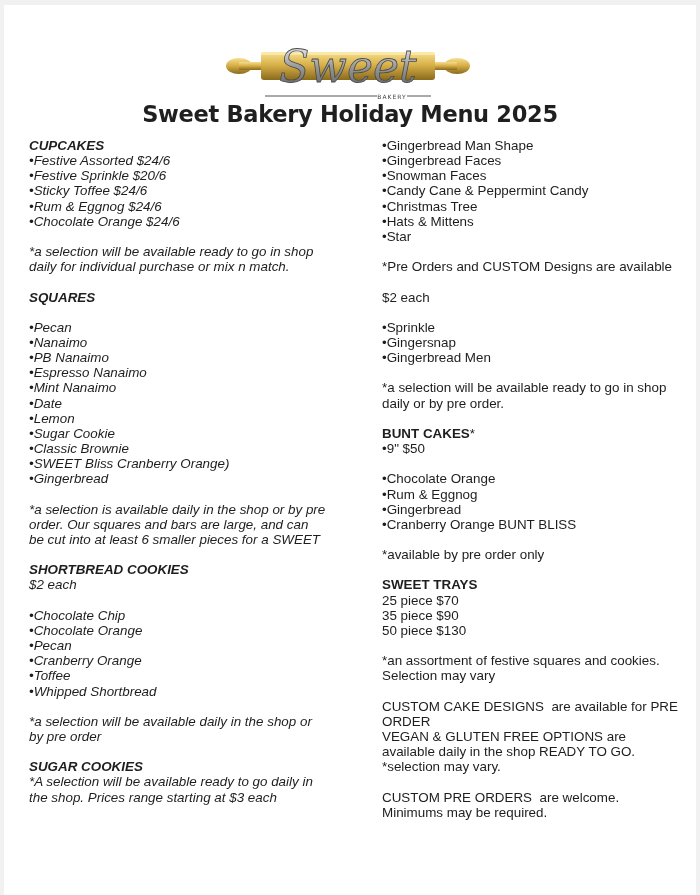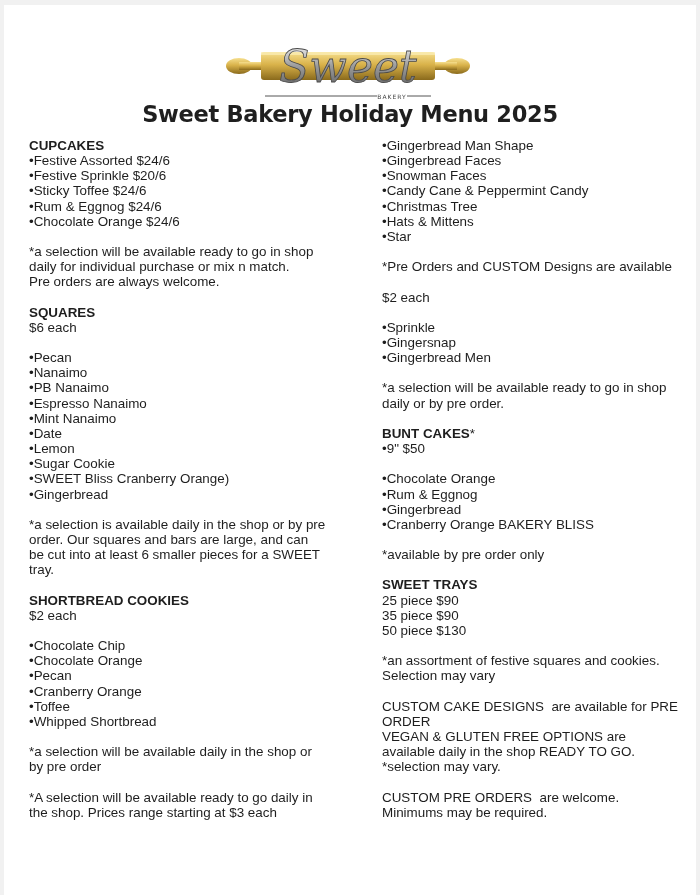--- a/index.html
+++ b/index.html
@@ -19,21 +19,21 @@
   }
   .title {
     position: absolute; left: 0; top: 101px; width: 700px; text-align: center;
     font-family: "DejaVu Sans", sans-serif; font-weight: bold;
     font-size: 22.5px; letter-spacing: -0.3px; color: #1f1f1f;
   }
   .col {
     position: absolute; top: 138px;
     font-size: 13.4px; line-height: 15.15px;
   }
-  .col.left { left: 29px; width: 320px; }
+  .col.left { left: 29px; width: 320px; font-style: italic; }
   .col.right { left: 382px; width: 320px; }
   .line { white-space: pre; min-height: 15.15px; }
   .h { font-weight: bold; }
   .gap { height: 15.15px; }
 </style>
 </head>
 <body>
 
 <div class="page"></div>
 
@@ -73,54 +73,53 @@
 <div class="col left" id="leftCol">
     <div class="line h"><span>CUPCAKES</span></div>
     <div class="line"><span>•Festive Assorted $24/6</span></div>
     <div class="line"><span>•Festive Sprinkle $20/6</span></div>
     <div class="line"><span>•Sticky Toffee $24/6</span></div>
     <div class="line"><span>•Rum &amp; Eggnog $24/6</span></div>
     <div class="line"><span>•Chocolate Orange $24/6</span></div>
     <div class="gap"></div>
     <div class="line"><span>*a selection will be available ready to go in shop</span></div>
     <div class="line"><span>daily for individual purchase or mix n match.</span></div>
-    <div class="line"><span>Pre orders are always welcome.</span></div>
     <div class="gap"></div>
     <div class="line h"><span>SQUARES</span></div>
-    <div class="line"><span>$6 each</span></div>
     <div class="gap"></div>
     <div class="line"><span>•Pecan</span></div>
     <div class="line"><span>•Nanaimo</span></div>
     <div class="line"><span>•PB Nanaimo</span></div>
     <div class="line"><span>•Espresso Nanaimo</span></div>
     <div class="line"><span>•Mint Nanaimo</span></div>
     <div class="line"><span>•Date</span></div>
     <div class="line"><span>•Lemon</span></div>
     <div class="line"><span>•Sugar Cookie</span></div>
+    <div class="line"><span>•Classic Brownie</span></div>
     <div class="line"><span>•SWEET Bliss Cranberry Orange)</span></div>
     <div class="line"><span>•Gingerbread</span></div>
     <div class="gap"></div>
     <div class="line"><span>*a selection is available daily in the shop or by pre</span></div>
     <div class="line"><span>order. Our squares and bars are large, and can</span></div>
     <div class="line"><span>be cut into at least 6 smaller pieces for a SWEET</span></div>
-    <div class="line"><span>tray.</span></div>
     <div class="gap"></div>
     <div class="line h"><span>SHORTBREAD COOKIES</span></div>
     <div class="line"><span>$2 each</span></div>
     <div class="gap"></div>
     <div class="line"><span>•Chocolate Chip</span></div>
     <div class="line"><span>•Chocolate Orange</span></div>
     <div class="line"><span>•Pecan</span></div>
     <div class="line"><span>•Cranberry Orange</span></div>
     <div class="line"><span>•Toffee</span></div>
     <div class="line"><span>•Whipped Shortbread</span></div>
     <div class="gap"></div>
     <div class="line"><span>*a selection will be available daily in the shop or</span></div>
     <div class="line"><span>by pre order</span></div>
     <div class="gap"></div>
+    <div class="line h"><span>SUGAR COOKIES</span></div>
     <div class="line"><span>*A selection will be available ready to go daily in</span></div>
     <div class="line"><span>the shop. Prices range starting at $3 each</span></div>
   </div>
 <div class="col right" id="rightCol">
     <div class="line"><span>•Gingerbread Man Shape</span></div>
     <div class="line"><span>•Gingerbread Faces</span></div>
     <div class="line"><span>•Snowman Faces</span></div>
     <div class="line"><span>•Candy Cane &amp; Peppermint Candy</span></div>
     <div class="line"><span>•Christmas Tree</span></div>
     <div class="line"><span>•Hats &amp; Mittens</span></div>
@@ -136,26 +135,26 @@
     <div class="gap"></div>
     <div class="line"><span>*a selection will be available ready to go in shop</span></div>
     <div class="line"><span>daily or by pre order.</span></div>
     <div class="gap"></div>
     <div class="line h"><span>BUNT CAKES</span><span style="font-weight: normal;">*</span></div>
     <div class="line"><span>•9" $50</span></div>
     <div class="gap"></div>
     <div class="line"><span>•Chocolate Orange</span></div>
     <div class="line"><span>•Rum &amp; Eggnog</span></div>
     <div class="line"><span>•Gingerbread</span></div>
-    <div class="line"><span>•Cranberry Orange BAKERY BLISS</span></div>
+    <div class="line"><span>•Cranberry Orange BUNT BLISS</span></div>
     <div class="gap"></div>
     <div class="line"><span>*available by pre order only</span></div>
     <div class="gap"></div>
     <div class="line h"><span>SWEET TRAYS</span></div>
-    <div class="line"><span>25 piece $90</span></div>
+    <div class="line"><span>25 piece $70</span></div>
     <div class="line"><span>35 piece $90</span></div>
     <div class="line"><span>50 piece $130</span></div>
     <div class="gap"></div>
     <div class="line"><span>*an assortment of festive squares and cookies.</span></div>
     <div class="line"><span>Selection may vary</span></div>
     <div class="gap"></div>
     <div class="line"><span>CUSTOM CAKE DESIGNS  are available for PRE</span></div>
     <div class="line"><span>ORDER</span></div>
     <div class="line"><span>VEGAN &amp; GLUTEN FREE OPTIONS are</span></div>
     <div class="line"><span>available daily in the shop READY TO GO.</span></div>

